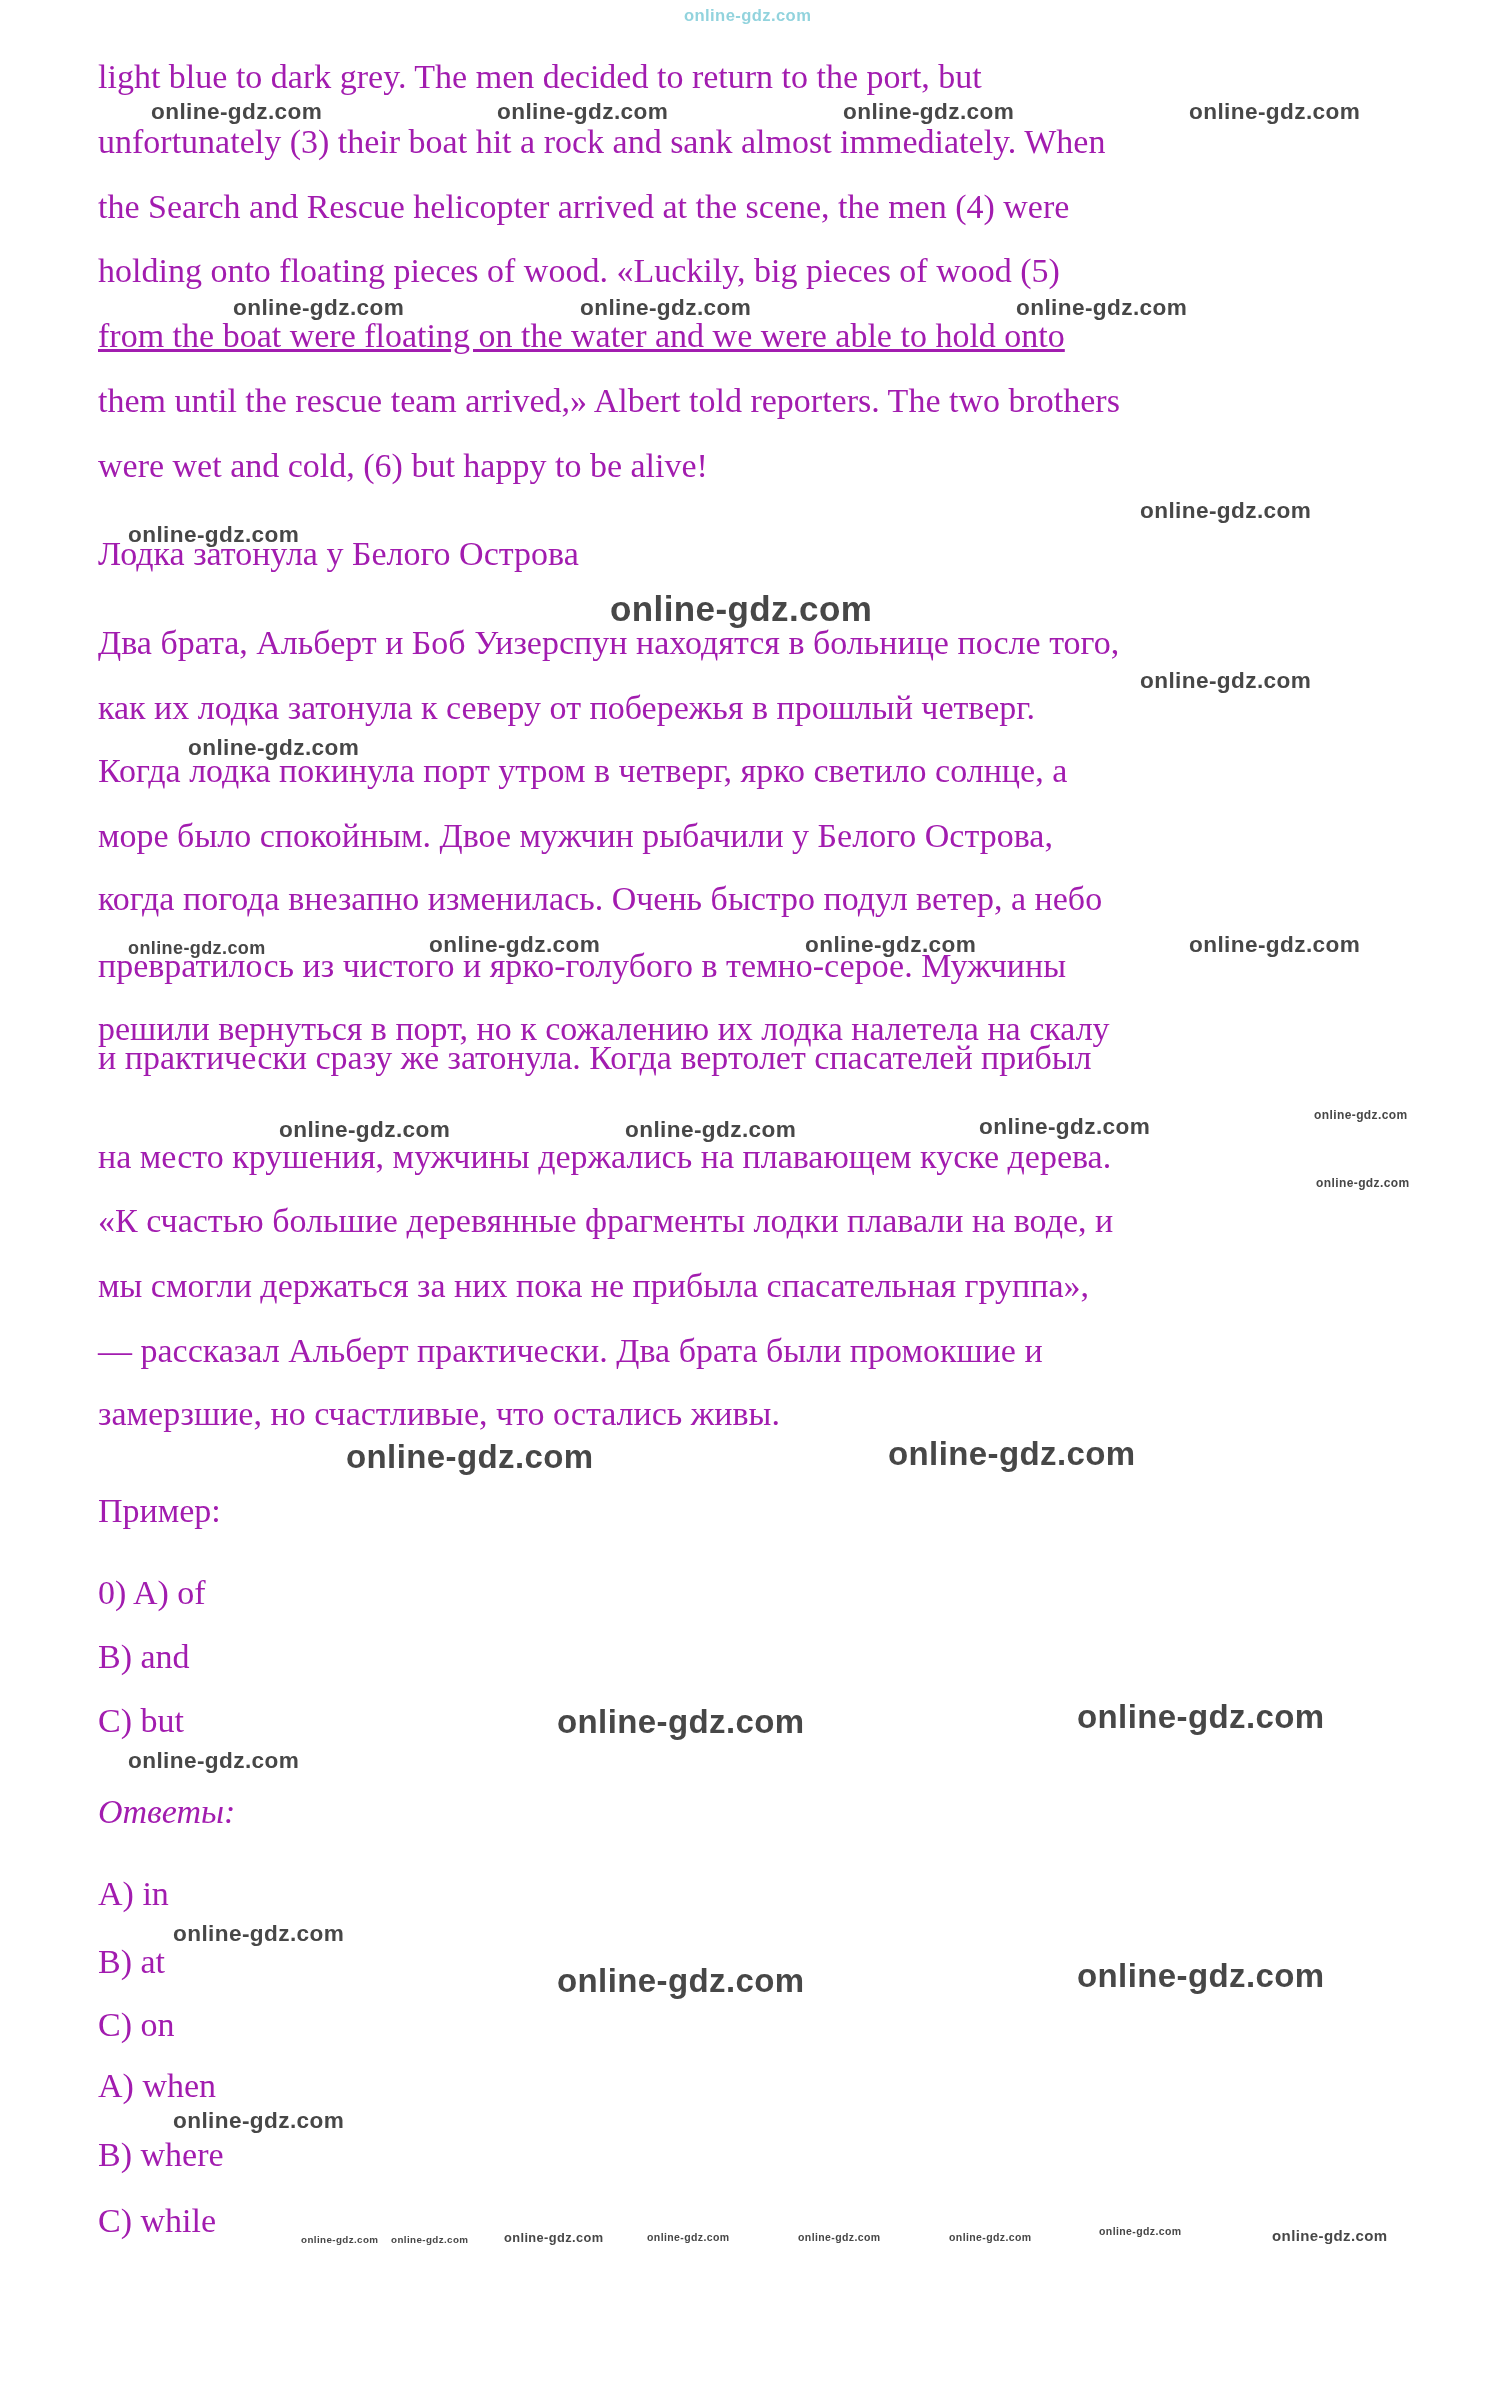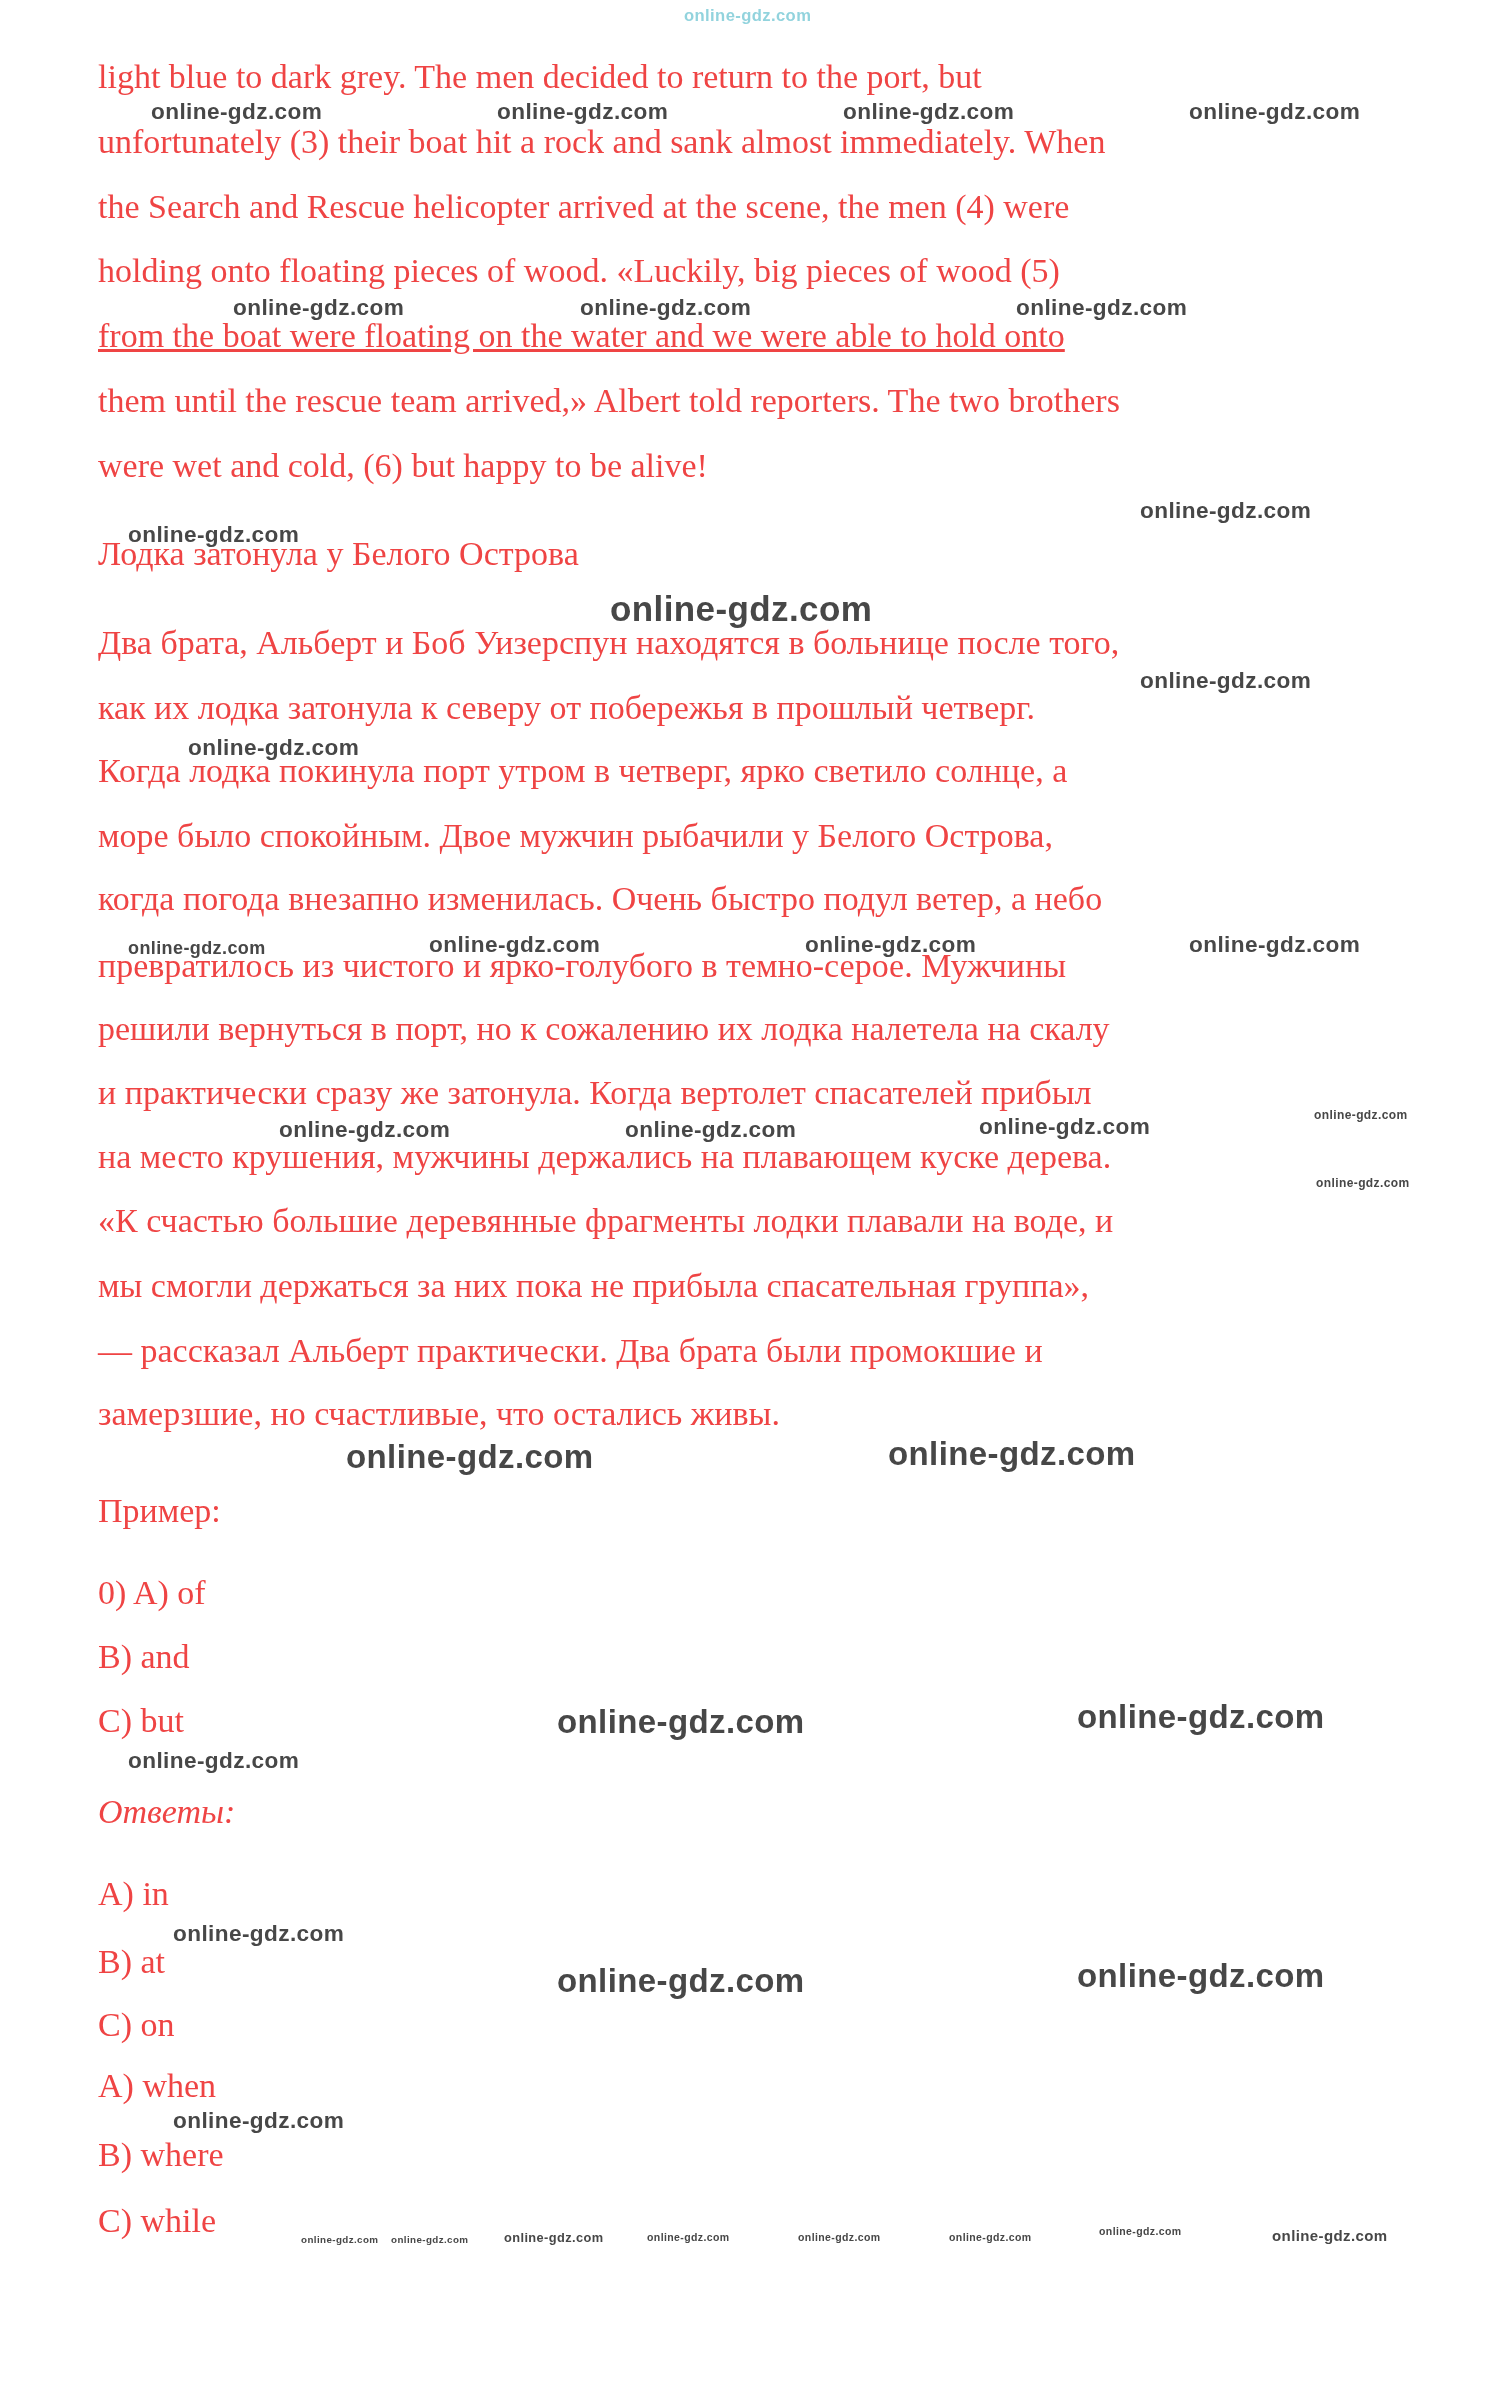--- a/index.html
+++ b/index.html
@@ -10,21 +10,21 @@
     background:#ffffff;
     overflow:hidden;
     font-family:"Liberation Serif", serif;
   }
   .line{
     position:absolute;
     left:98px;
     font-family:"Liberation Serif", serif;
     font-size:34px;
     line-height:1.2;
-    color:#ef4444;
+    color:#a21caf;
     white-space:nowrap;
   }
   .italic{ font-style:italic; }
   .wm{
     position:absolute;
     font-family:"Liberation Sans", sans-serif;
     font-weight:bold;
     color:var(--wm-color, #474747);
     white-space:nowrap;
     letter-spacing:0.4px;
@@ -102,21 +102,21 @@
 
   <div class="line" style="top:534px;">Лодка затонула у Белого Острова</div>
 
   <div class="line" style="top:623px;">Два брата, Альберт и Боб Уизерспун находятся в больнице после того,</div>
   <div class="line" style="top:688px;">как их лодка затонула к северу от побережья в прошлый четверг.</div>
   <div class="line" style="top:751px;">Когда лодка покинула порт утром в четверг, ярко светило солнце, а</div>
   <div class="line" style="top:816px;">море было спокойным. Двое мужчин рыбачили у Белого Острова,</div>
   <div class="line" style="top:879px;">когда погода внезапно изменилась. Очень быстро подул ветер, а небо</div>
   <div class="line" style="top:946px;">превратилось из чистого и ярко-голубого в темно-серое. Мужчины</div>
   <div class="line" style="top:1009px;">решили вернуться в порт, но к сожалению их лодка налетела на скалу</div>
-  <div class="line" style="top:1073px;">и практически сразу же затонула. Когда вертолет спасателей прибыл</div>
+  <div class="line" style="top:1038px;">и практически сразу же затонула. Когда вертолет спасателей прибыл</div>
   <div class="line" style="top:1137px;">на место крушения, мужчины держались на плавающем куске дерева.</div>
   <div class="line" style="top:1201px;text-align:center;">«К счастью большие деревянные фрагменты лодки плавали на воде, и</div>
   <div class="line" style="top:1266px;">мы смогли держаться за них пока не прибыла спасательная группа»,</div>
   <div class="line" style="top:1331px;">— рассказал Альберт практически. Два брата были промокшие и</div>
   <div class="line" style="top:1394px;">замерзшие, но счастливые, что остались живы.</div>
 
   <div class="line" style="top:1491px;">Пример:</div>
   <div class="line" style="top:1573px;">0) A) of</div>
   <div class="line" style="top:1637px;">B) and</div>
   <div class="line" style="top:1701px;">C) but</div>

